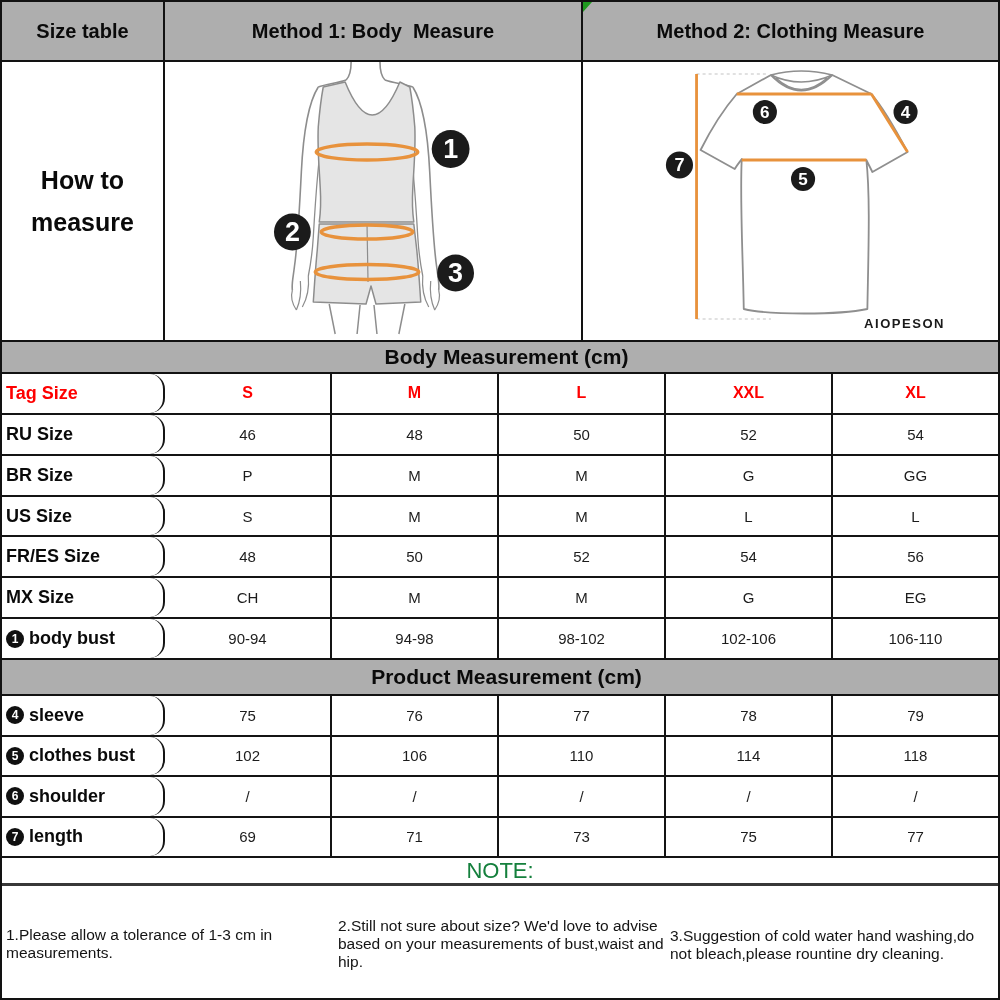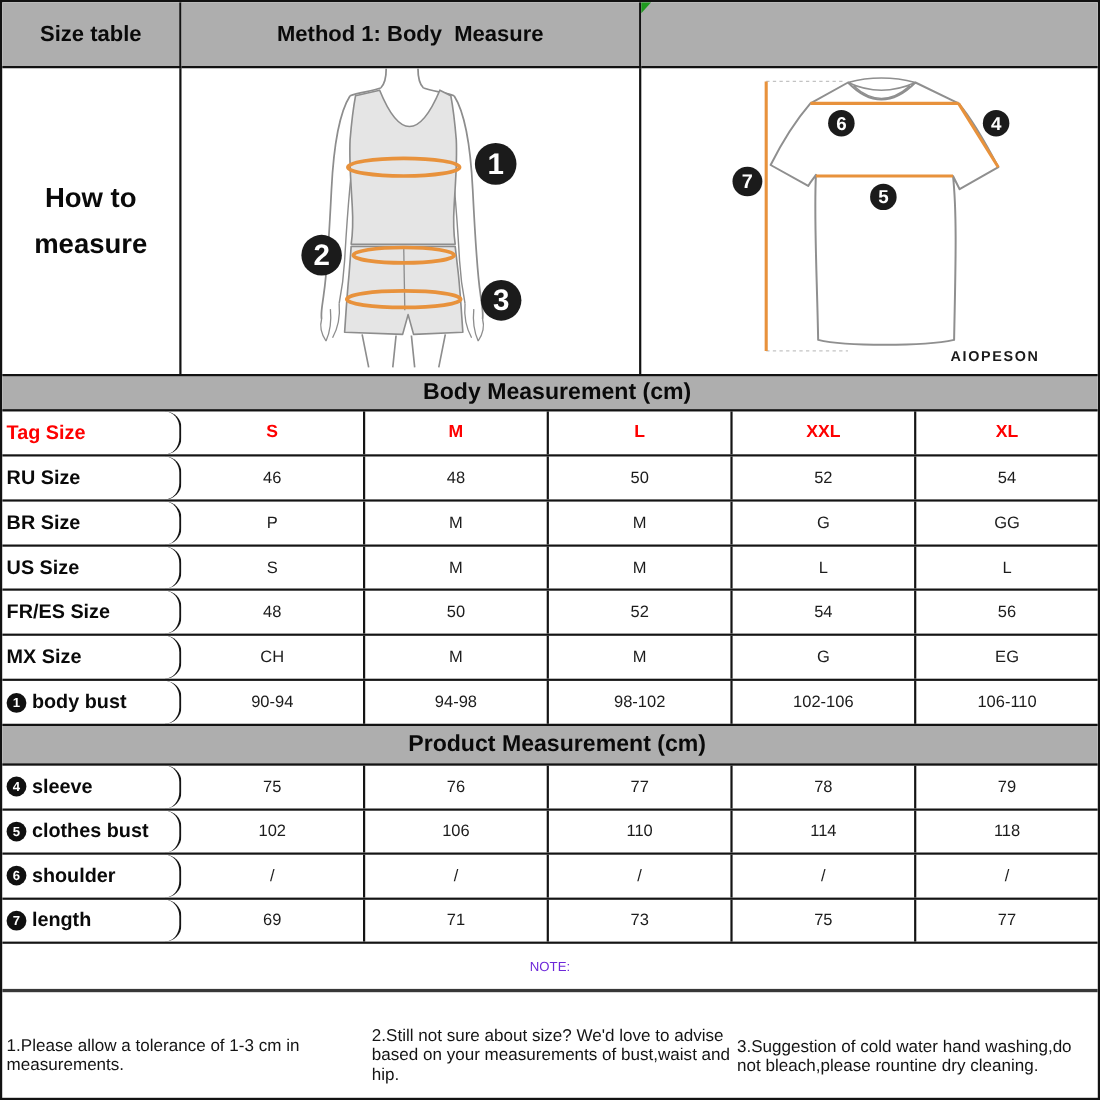--- a/index.html
+++ b/index.html
@@ -93,23 +93,23 @@
     width: 18px; height: 18px; flex: none;
     background: #101010; color: #fff;
     border-radius: 50%;
     display: inline-flex; align-items: center; justify-content: center;
     font-size: 12px; font-weight: bold;
     margin-right: 5px;
   }
 
   
   .note-title {
-    height: 44px;
+    height: 28px;
     display: flex; align-items: center; justify-content: center;
-    color: #6d28d9; font-size: 12px;
+    color: #15803d; font-size: 22px;
     border-bottom: 3px solid #383838;
   }
   .notes { height: 118px; display: flex; flex-direction: row; }
   .note-item {
     flex: 1;
     display: flex; align-items: center;
     padding-left: 4px;
     font-size: 15.5px; color: #141414;
     border-bottom: 3px solid #383838;
   }
@@ -118,20 +118,21 @@
 </head>
 <body>
 
 <div class="sheet">
 
   <div class="top-row">
     <div class="top-cell">Size table</div>
     <div class="top-cell">Method 1: Body  Measure</div>
     <div class="top-cell">
       <span class="green-flag"></span>
+      <span>Method 2: Clothing Measure</span>
     </div>
   </div>
 
   <div class="illus-row">
 
     <div class="illus-cell howto">
       <div>How to</div>
       <div>measure</div>
     </div>
 

